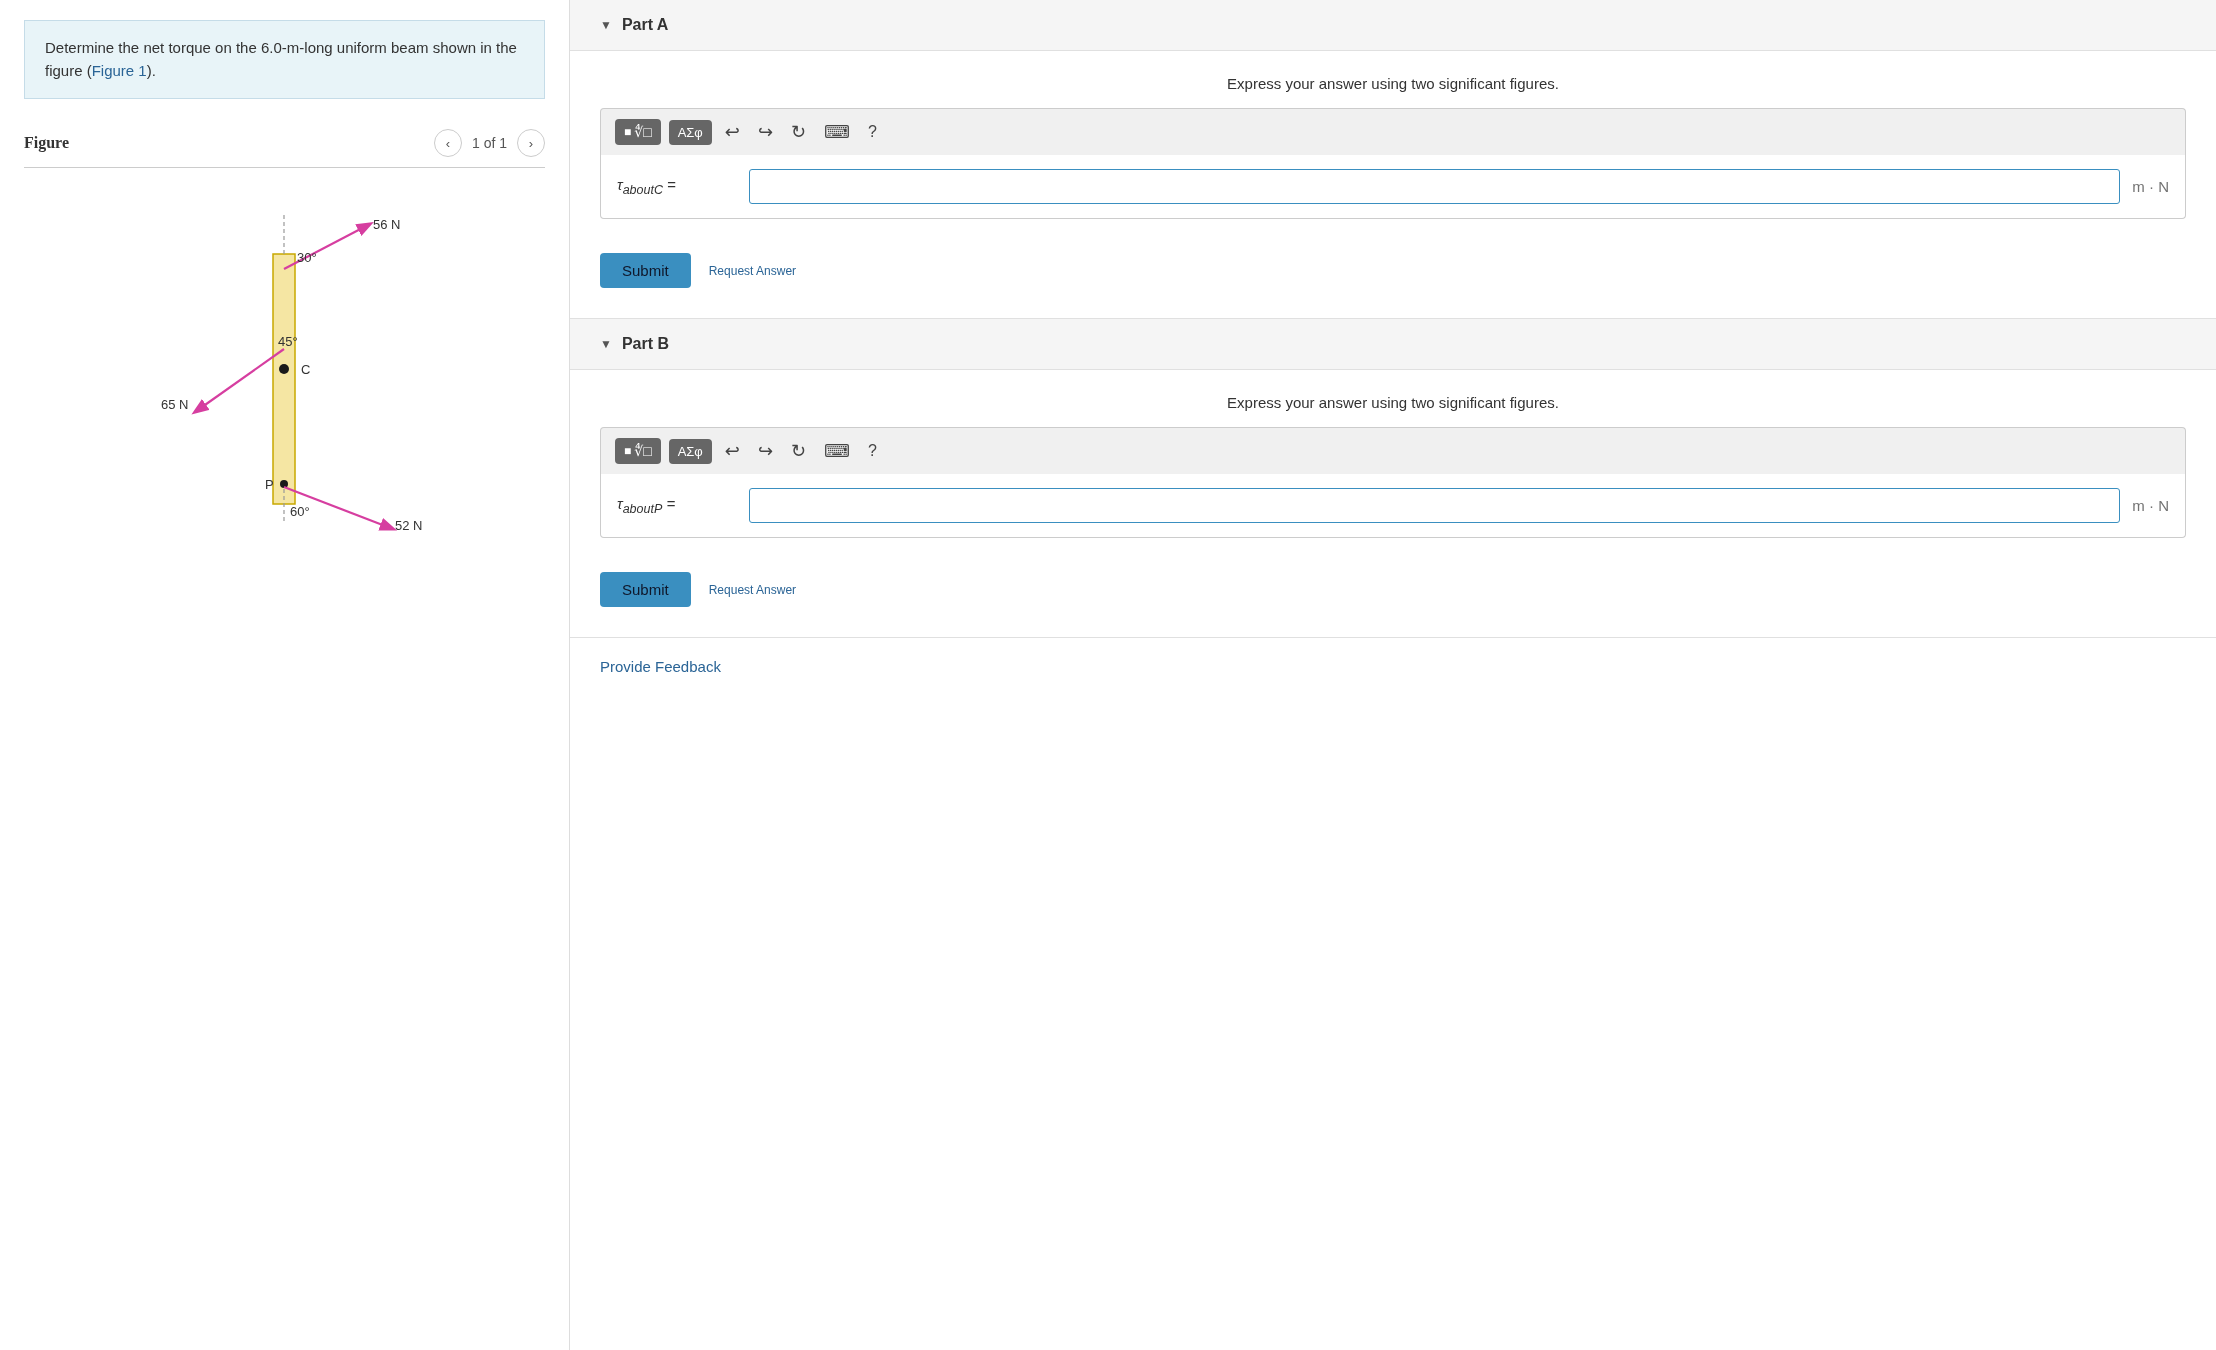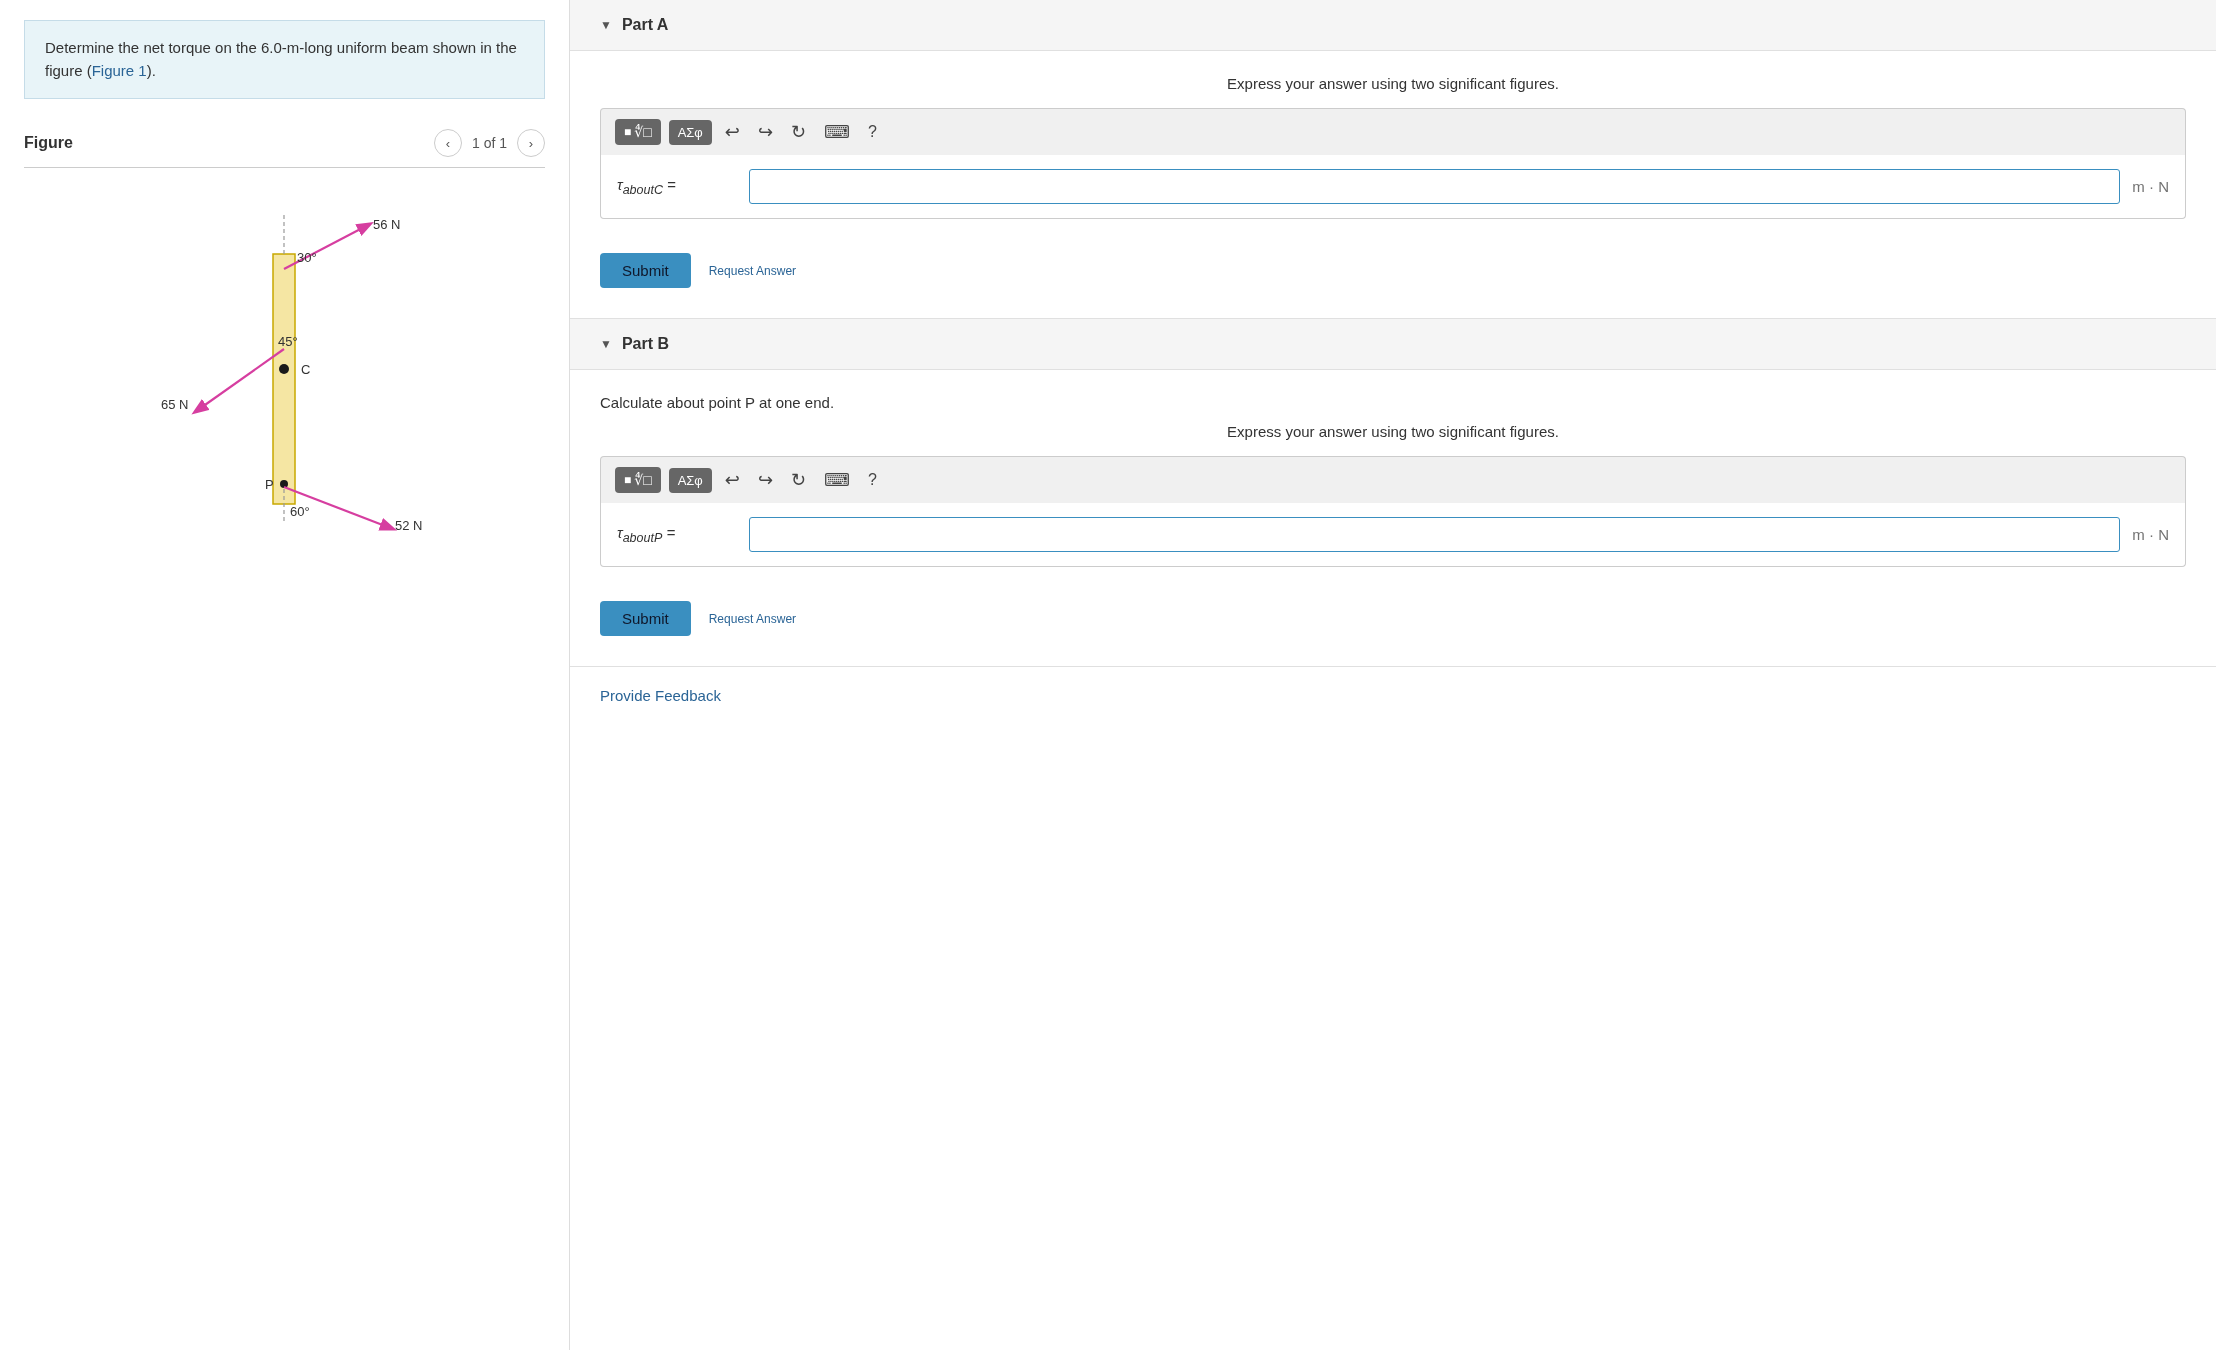--- a/index.html
+++ b/index.html
@@ -44,20 +44,21 @@
       align-items: center;
       justify-content: space-between;
       border-bottom: 1px solid #ccc;
       padding-bottom: 10px;
       margin-bottom: 16px;
     }
 
     .figure-title {
       font-weight: bold;
       font-size: 16px;
+      font-family: Liberation Serif, serif;
     }
 
     .figure-nav {
       display: flex;
       align-items: center;
       gap: 10px;
     }
 
     .nav-btn {
       width: 28px;
@@ -347,21 +348,20 @@
       </div>
     </div>
   </div>
 
   <div class="part-section">
     <div class="part-header">
       <span class="part-chevron">▼</span>
       <span class="part-title">Part B</span>
     </div>
     <div class="part-content">
-      <p class="instruction-text">Calculate about point P at one end.</p>
       <p class="express-text">Express your answer using two significant figures.</p>
 
       <div>
         <div class="math-toolbar">
           <button class="toolbar-btn">
             <span style="font-size:12px;">■</span>
             <span style="font-size:14px;">∜□</span>
           </button>
           <button class="toolbar-btn">
             <span>ΑΣφ</span>

